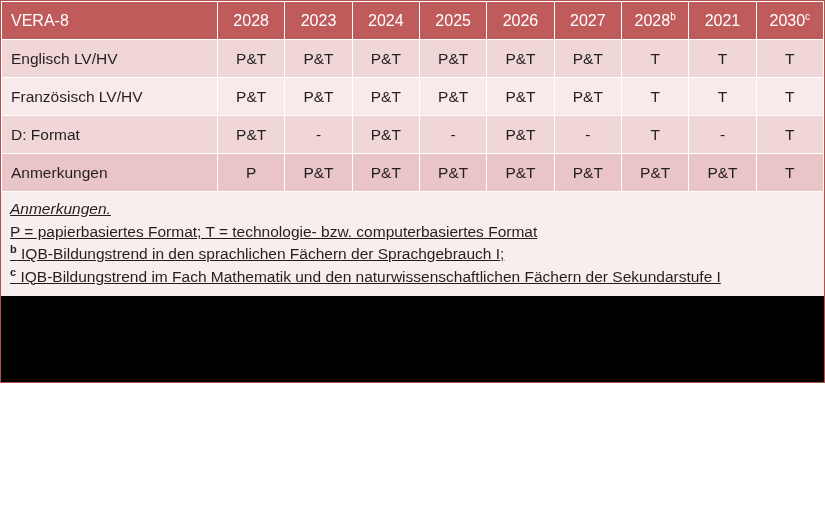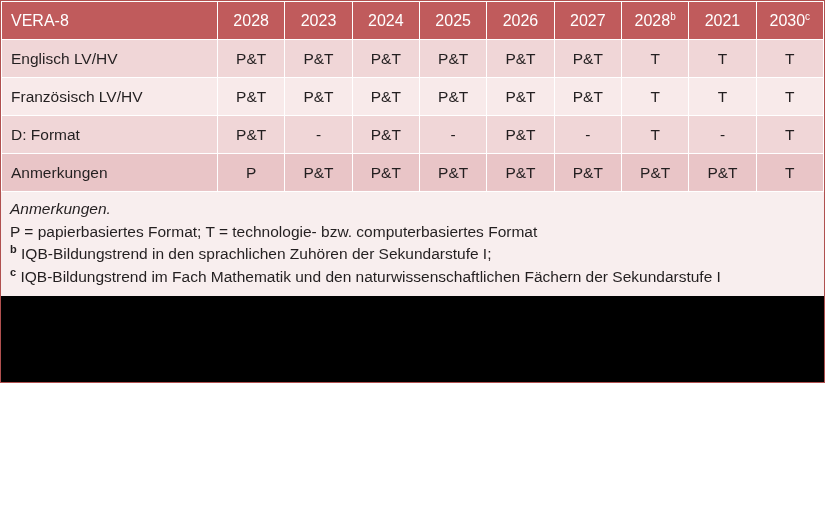--- a/index.html
+++ b/index.html
@@ -60,20 +60,21 @@
   .notes {
     background: #f8eeee;
     padding: 6px 9px 8px 9px;
     box-sizing: border-box;
   }
   .notes div {
     font-size: 15.5px;
     color: #231f20;
     line-height: 22.5px;
     white-space: nowrap;
+    text-decoration: underline;
   }
   .notes div.italic {
     font-style: italic;
   }
   .notes div.wrap {
     white-space: normal;
   }
   .notes .supn {
     font-size: 11px;
     vertical-align: super;
@@ -148,16 +149,16 @@
         <td>P&amp;T</td>
         <td>P&amp;T</td>
         <td class="t-mark">T</td>
       </tr>
     </tbody>
   </table>
 
   <div class="notes">
     <div class="italic">Anmerkungen.</div>
     <div>P = papierbasiertes Format; T = technologie- bzw. computerbasiertes Format</div>
-    <div><span class="supn">b</span><span> IQB-Bildungstrend in den sprachlichen Zuhören der Sekundarstufe I;</span></div>
+    <div><span class="supn">b</span><span> IQB-Bildungstrend in den sprachlichen Fächern der Sprachgebrauch I;</span></div>
     <div class="wrap"><span class="supn">c</span><span> IQB-Bildungstrend im Fach Mathematik und den naturwissenschaftlichen Fächern der Sekundarstufe I</span></div>
   </div>
 </div>
 
 </body></html>

